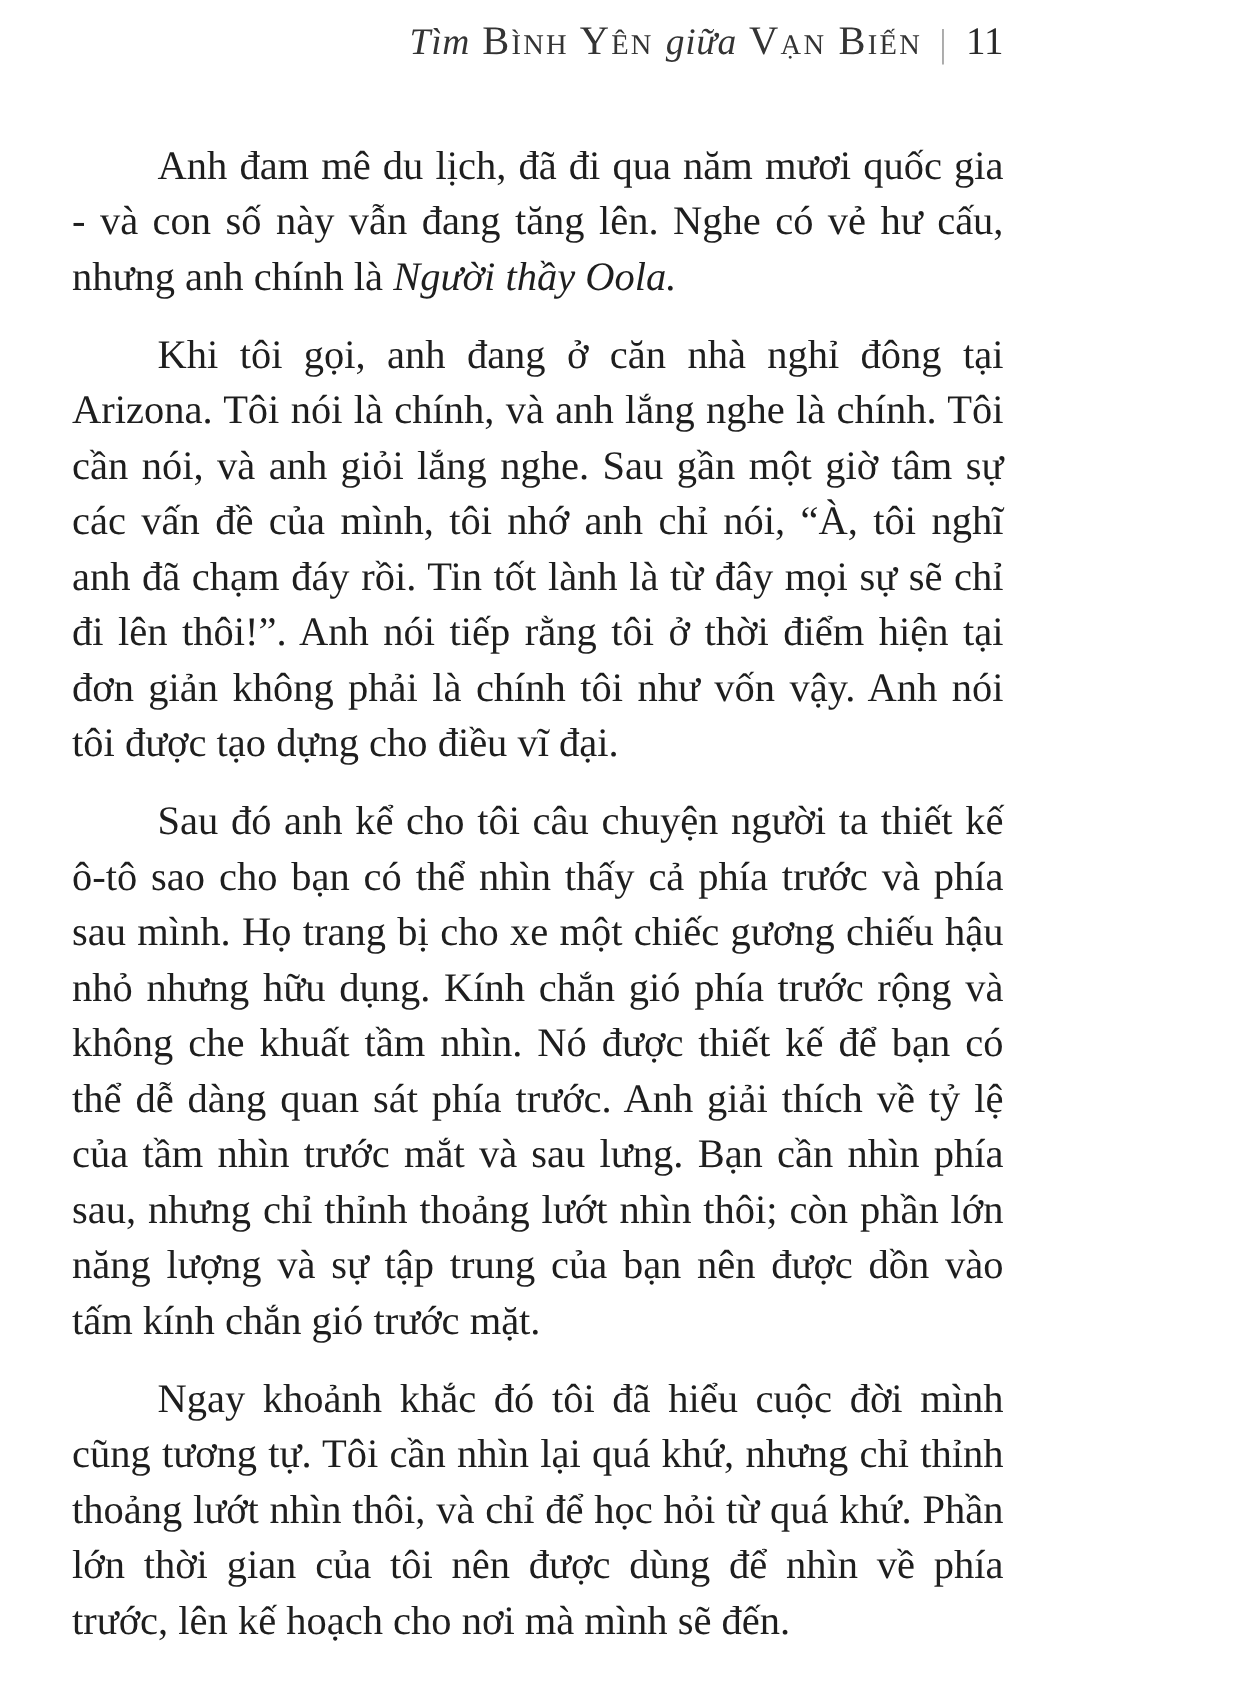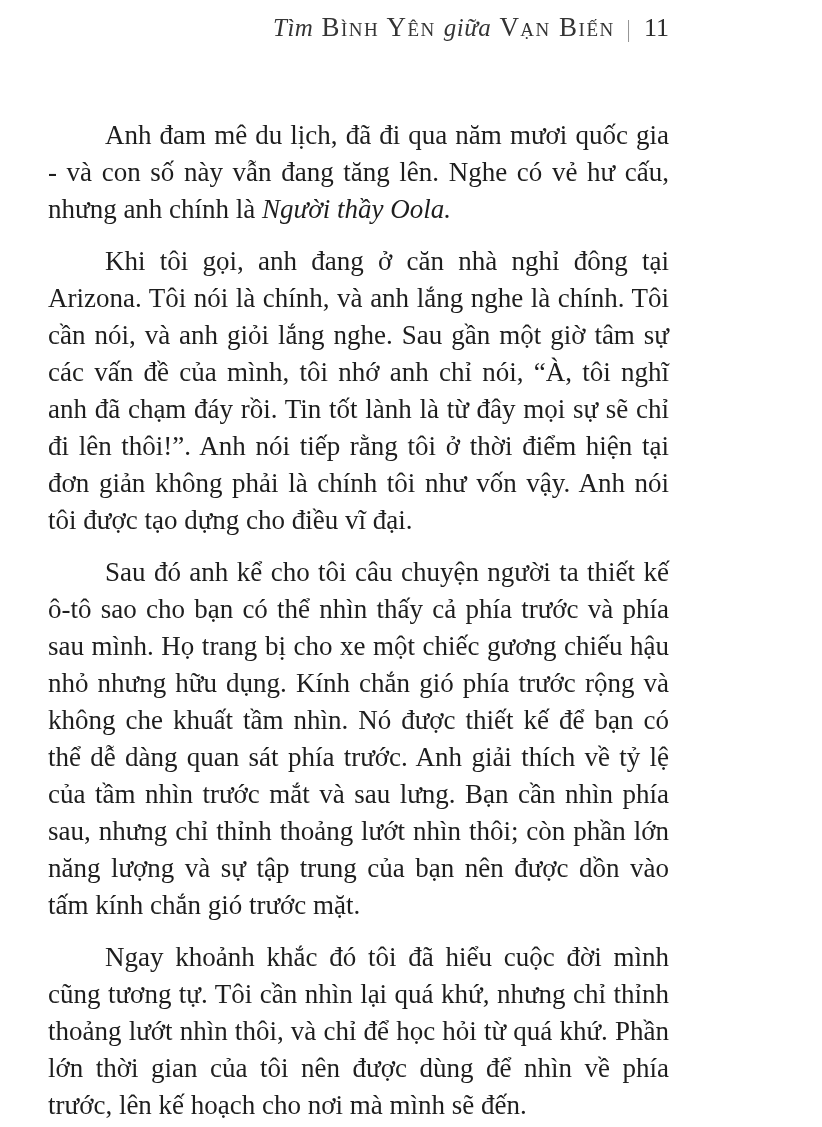--- a/index.html
+++ b/index.html
@@ -49,21 +49,21 @@
     margin: 0 9px 0 7px;
     transform: scaleX(0.7);
     vertical-align: -1px;
   }
   .hdr-page-num {
     font-size: 26px;
     color: #2a2a2a;
   }
   
   .body-text {
-    margin-top: 73px;
+    margin-top: 48px;
   }
   .body-text p {
     margin: 0 0 15px 0;
     font-size: 27px;
     line-height: 37px;
     text-align: justify;
     text-indent: 57px;
     color: #1e1e1e;
   }
   .italic-run {

